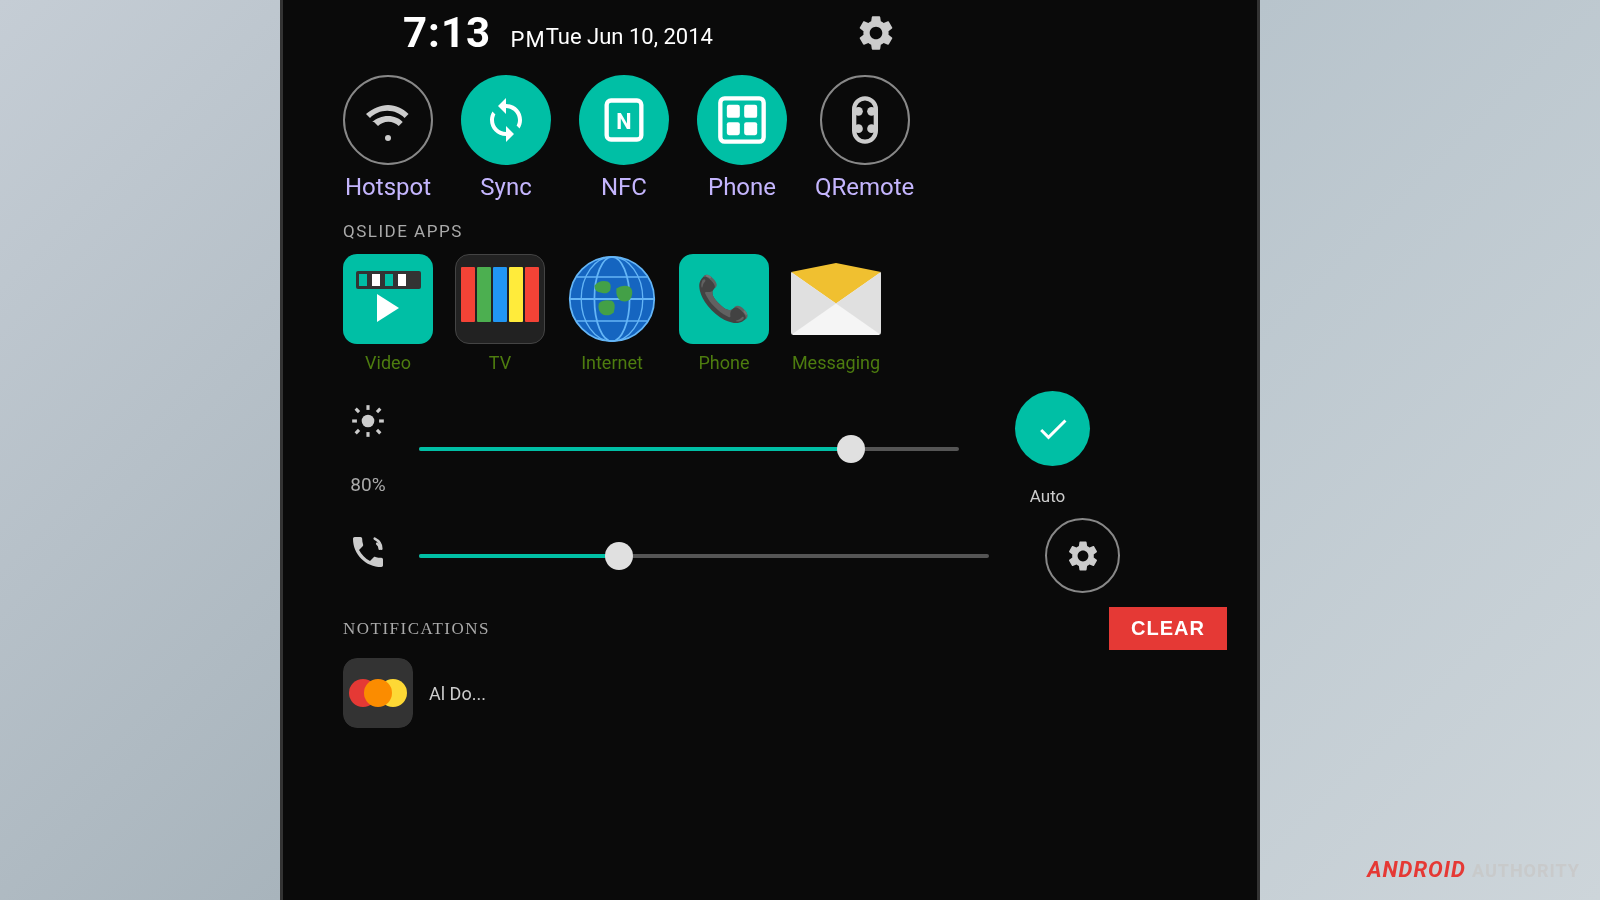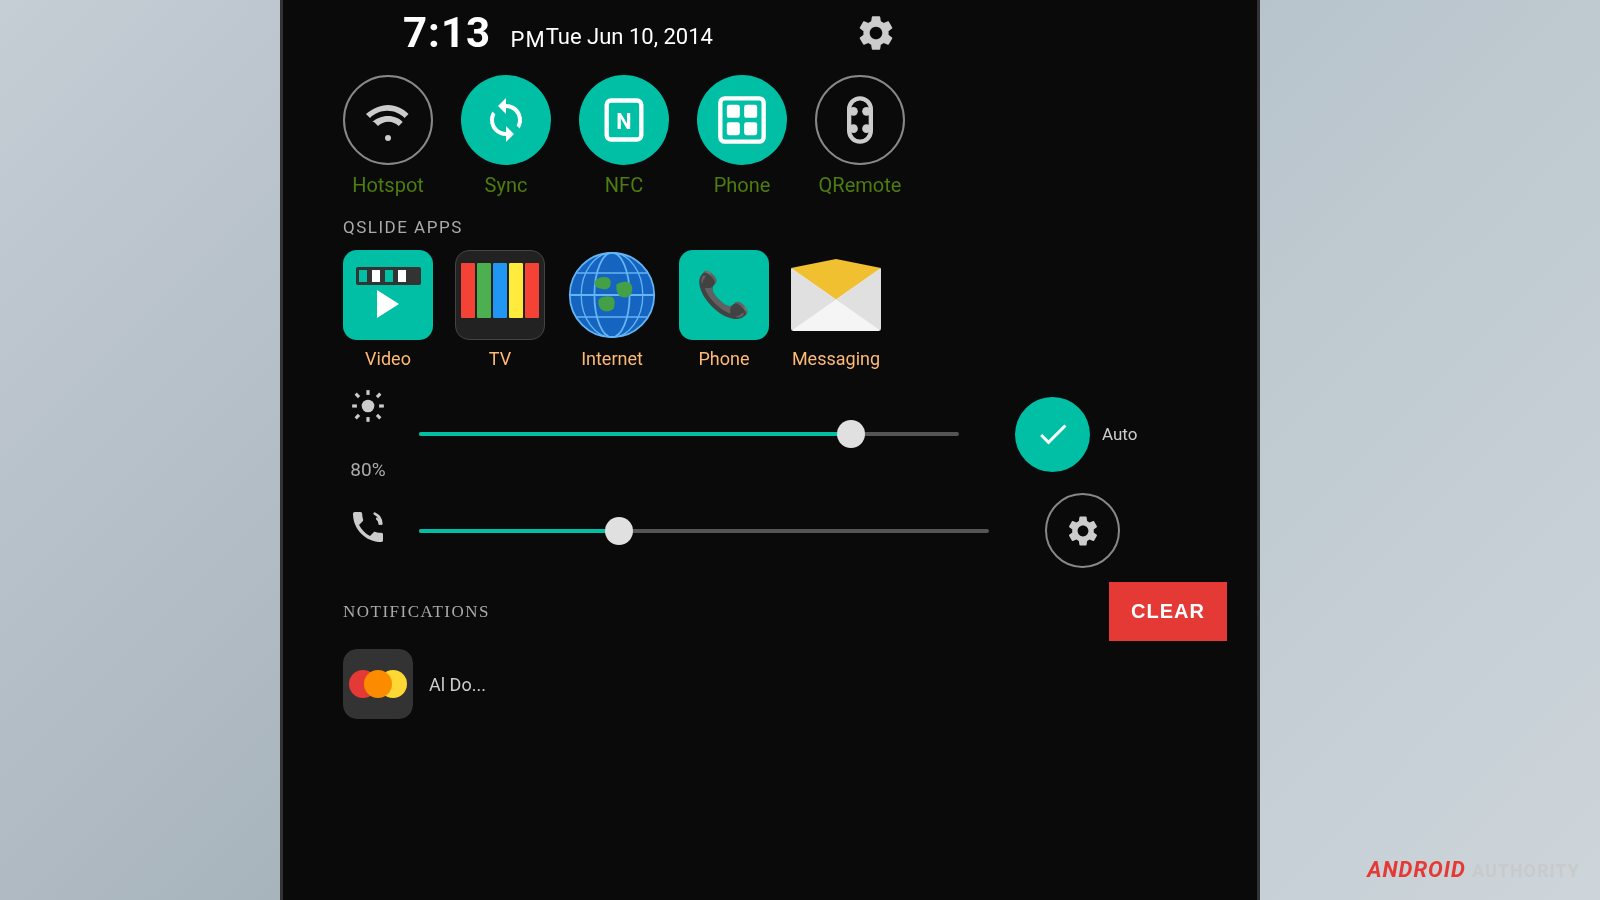--- a/index.html
+++ b/index.html
@@ -100,22 +100,22 @@
     .toggle-circle.active {
       background: #00bfa5;
     }
 
     .toggle-circle.inactive {
       background: transparent;
       border: 2px solid #888;
     }
 
     .toggle-label {
-      color: #4d7c0f;
-      font-size: 20px;
+      color: #c4b5fd;
+      font-size: 24px;
     }
 
     
     .section-header {
       color: #aaaaaa;
       font-size: 17px;
       letter-spacing: 1.5px;
       padding: 10px 30px 8px 60px;
     }
 
@@ -161,21 +161,21 @@
 
     .app-icon.phone-icon {
       background: #00bfa5;
     }
 
     .app-icon.messaging-icon {
       background: transparent;
     }
 
     .app-label {
-      color: #fdba74;
+      color: #4d7c0f;
       font-size: 18px;
     }
 
     
     .slider-row {
       display: flex;
       align-items: center;
       padding: 8px 30px 0 60px;
       gap: 16px;
     }
@@ -277,21 +277,21 @@
       font-size: 17px;
       letter-spacing: 1.5px;
       font-family: Liberation Serif, serif;
     }
 
     .clear-btn {
       background: #e53935;
       color: #ffffff;
       font-size: 20px;
       font-weight: bold;
-      padding: 18px 22px;
+      padding: 10px 22px;
       border: none;
       cursor: pointer;
       letter-spacing: 1px;
     }
 
     
     .notif-row {
       display: flex;
       align-items: center;
       padding: 0 30px 0 60px;
@@ -560,21 +560,21 @@
       <span class="slider-pct">80%</span>
     </div>
 
     <div class="brightness-slider-wrapper">
       <div class="slider-track">
         <div class="slider-fill" style="width:80%;"></div>
         <div class="slider-thumb" style="left:calc(80% - 14px);"></div>
       </div>
     </div>
 
-    <div style="display:flex; align-items:center; gap:12px; margin-left:20px;">
+    <div style="display:flex; flex-direction:column; align-items:center; gap:20px; margin-left:20px;">
       <div class="auto-btn">
         <svg viewBox="0 0 24 24" width="36" height="36" fill="white">
           <path d="M9 16.17L4.83 12l-1.42 1.41L9 19 21 7l-1.41-1.41z"></path>
         </svg>
       </div>
       <span class="auto-btn-label">Auto</span>
     </div>
   </div>
 
   <div class="volume-row">

